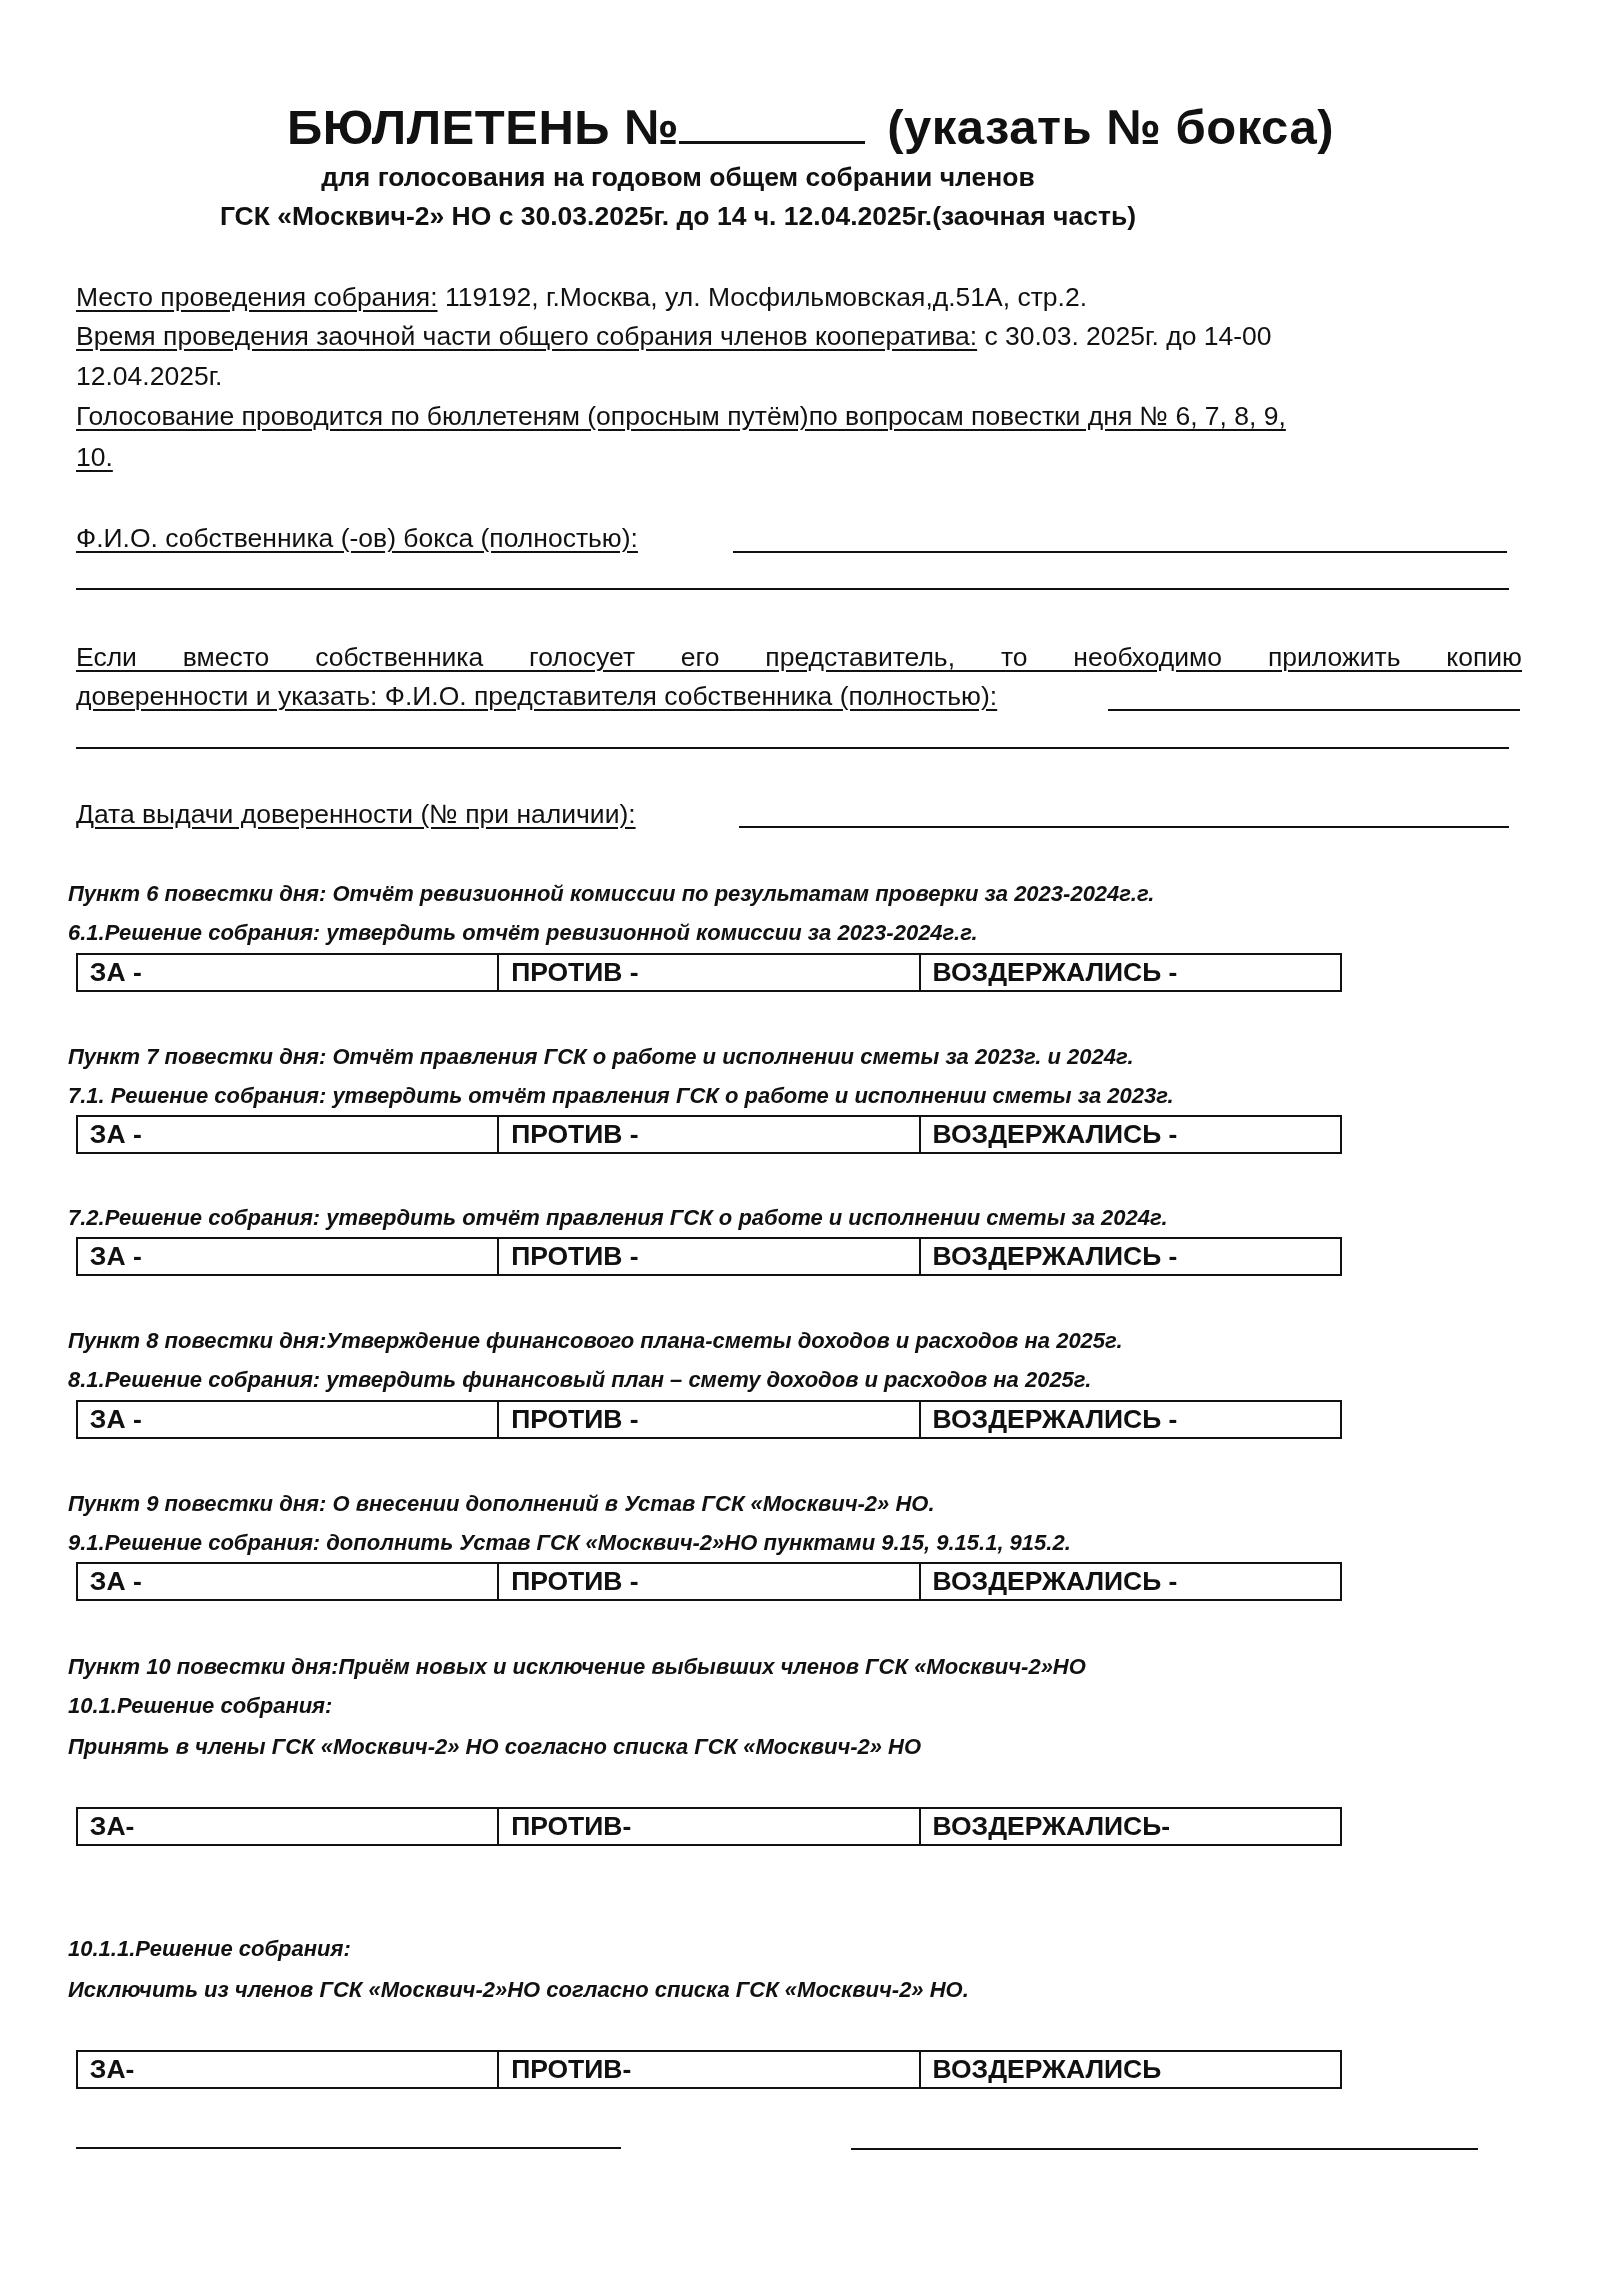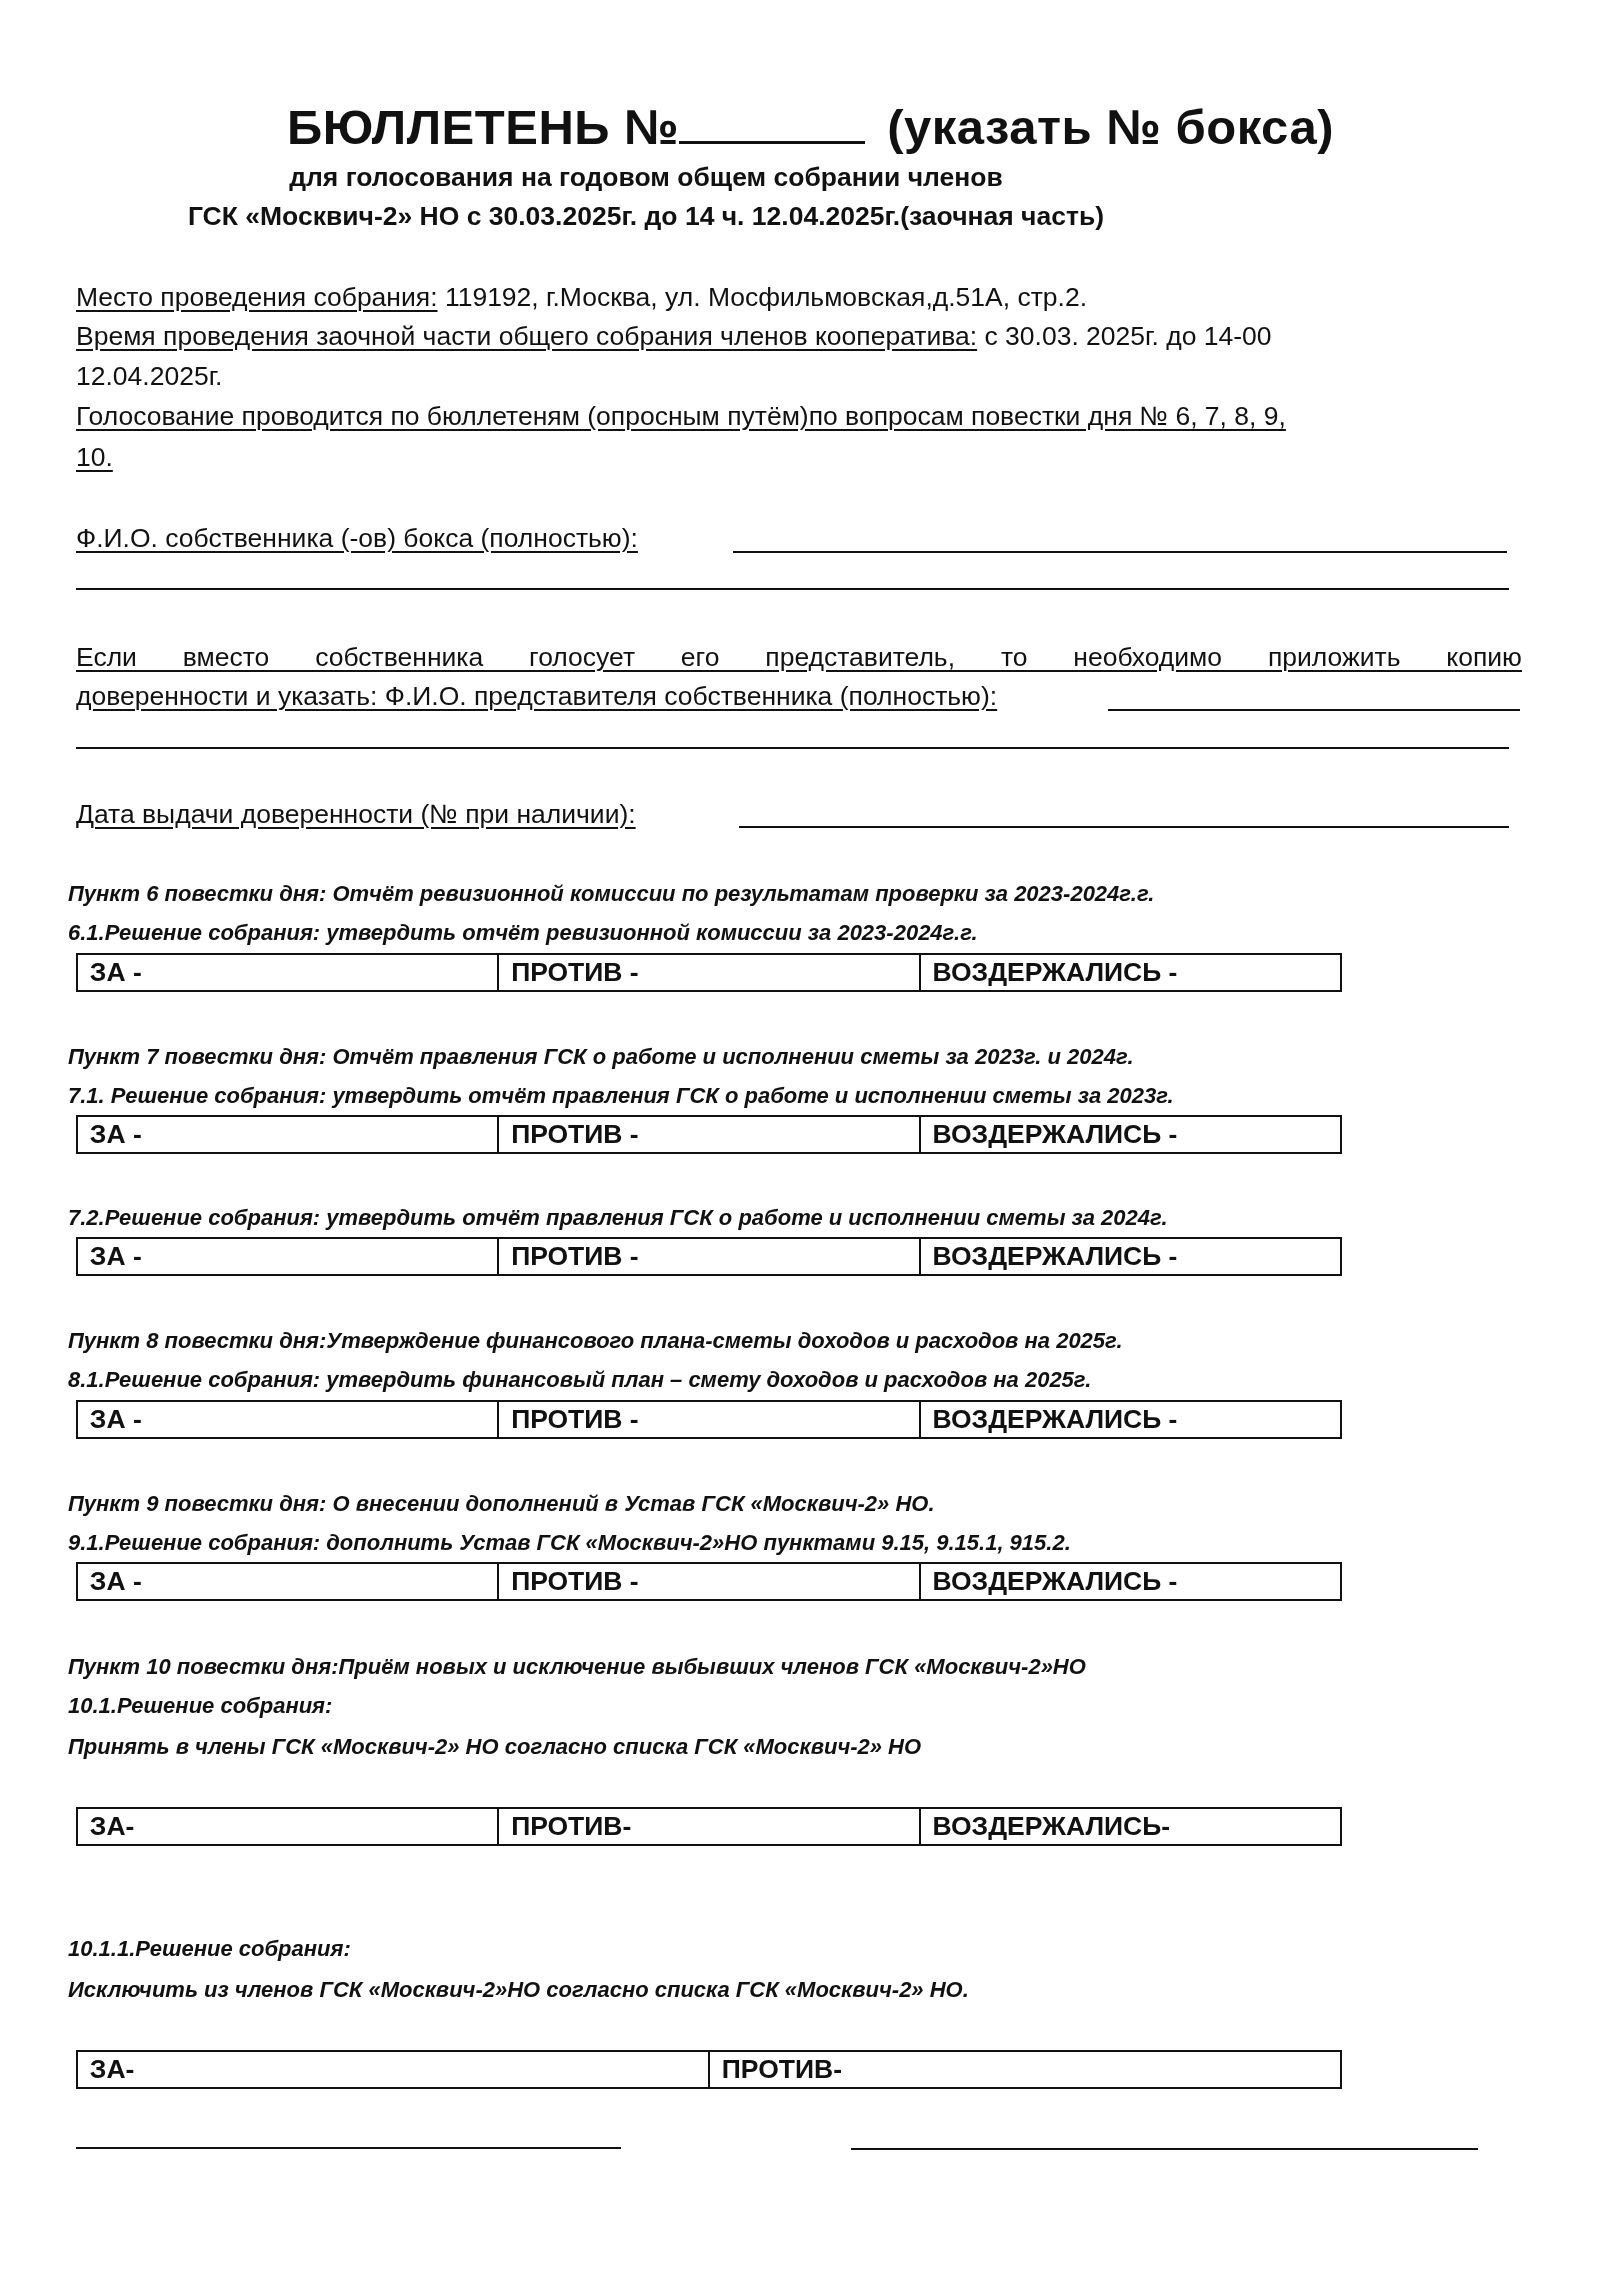--- a/index.html
+++ b/index.html
@@ -10,21 +10,21 @@
   .abs { position: absolute; }
   .title {
     left: 0; width: 1621px; top: 98px; text-align: center;
     font-size: 49px; font-weight: bold; letter-spacing: 0.5px;
   }
   .title .blank {
     display: inline-block; width: 186px; border-bottom: 3.9px solid #111;
     height: 43px; vertical-align: baseline; margin: 0 7.8px 0 0;
   }
   .subtitle {
-    left: 0; width: 1292px; text-align: center; font-size: 26.5px; font-weight: bold;
+    left: 0; width: 1292px; text-align: center; font-size: 26.5px; font-weight: bold; padding-left: 32px;
   }
   .line { left: 76px; width: 1446px; font-size: 26.5px; line-height: 40px; }
   .u { text-decoration: underline; text-underline-offset: 3.9px; text-decoration-thickness: 2px; font-weight: normal; }
   .plain { font-weight: normal; }
   .fillrule { position: absolute; height: 0; border-top: 2.9px solid #111; }
   .q { left: 68px; width: 1470px; font-size: 22px; font-weight: bold; line-height: 40px; font-style: italic; }
   .vote-table {
     position: absolute; left: 76px; width: 1266px; height: 39px;
     border: 2px solid #111; border-bottom-width: 2.9px; display: flex; box-sizing: border-box;
   }
@@ -118,17 +118,18 @@
   <div class="vote-cell">ЗА-</div>
   <div class="vote-cell">ПРОТИВ-</div>
   <div class="vote-cell">ВОЗДЕРЖАЛИСЬ-</div>
 </div>
 
 <div class="abs q" style="top:1929px;">10.1.1.Решение собрания:</div>
 <div class="abs q" style="top:1970px;">Исключить из членов ГСК «Москвич-2»НО согласно списка ГСК «Москвич-2» НО.</div>
 <div class="vote-table" style="top:2050px;">
   <div class="vote-cell">ЗА-</div>
   <div class="vote-cell">ПРОТИВ-</div>
+  <div class="vote-cell">ВОЗДЕРЖАЛИСЬ</div>
 </div>
 
 <div class="fillrule" style="left:76px; width:545px; top:2147px;"></div>
 <div class="fillrule" style="left:851px; width:627px; top:2148px;"></div>
 
 
 </body></html>

